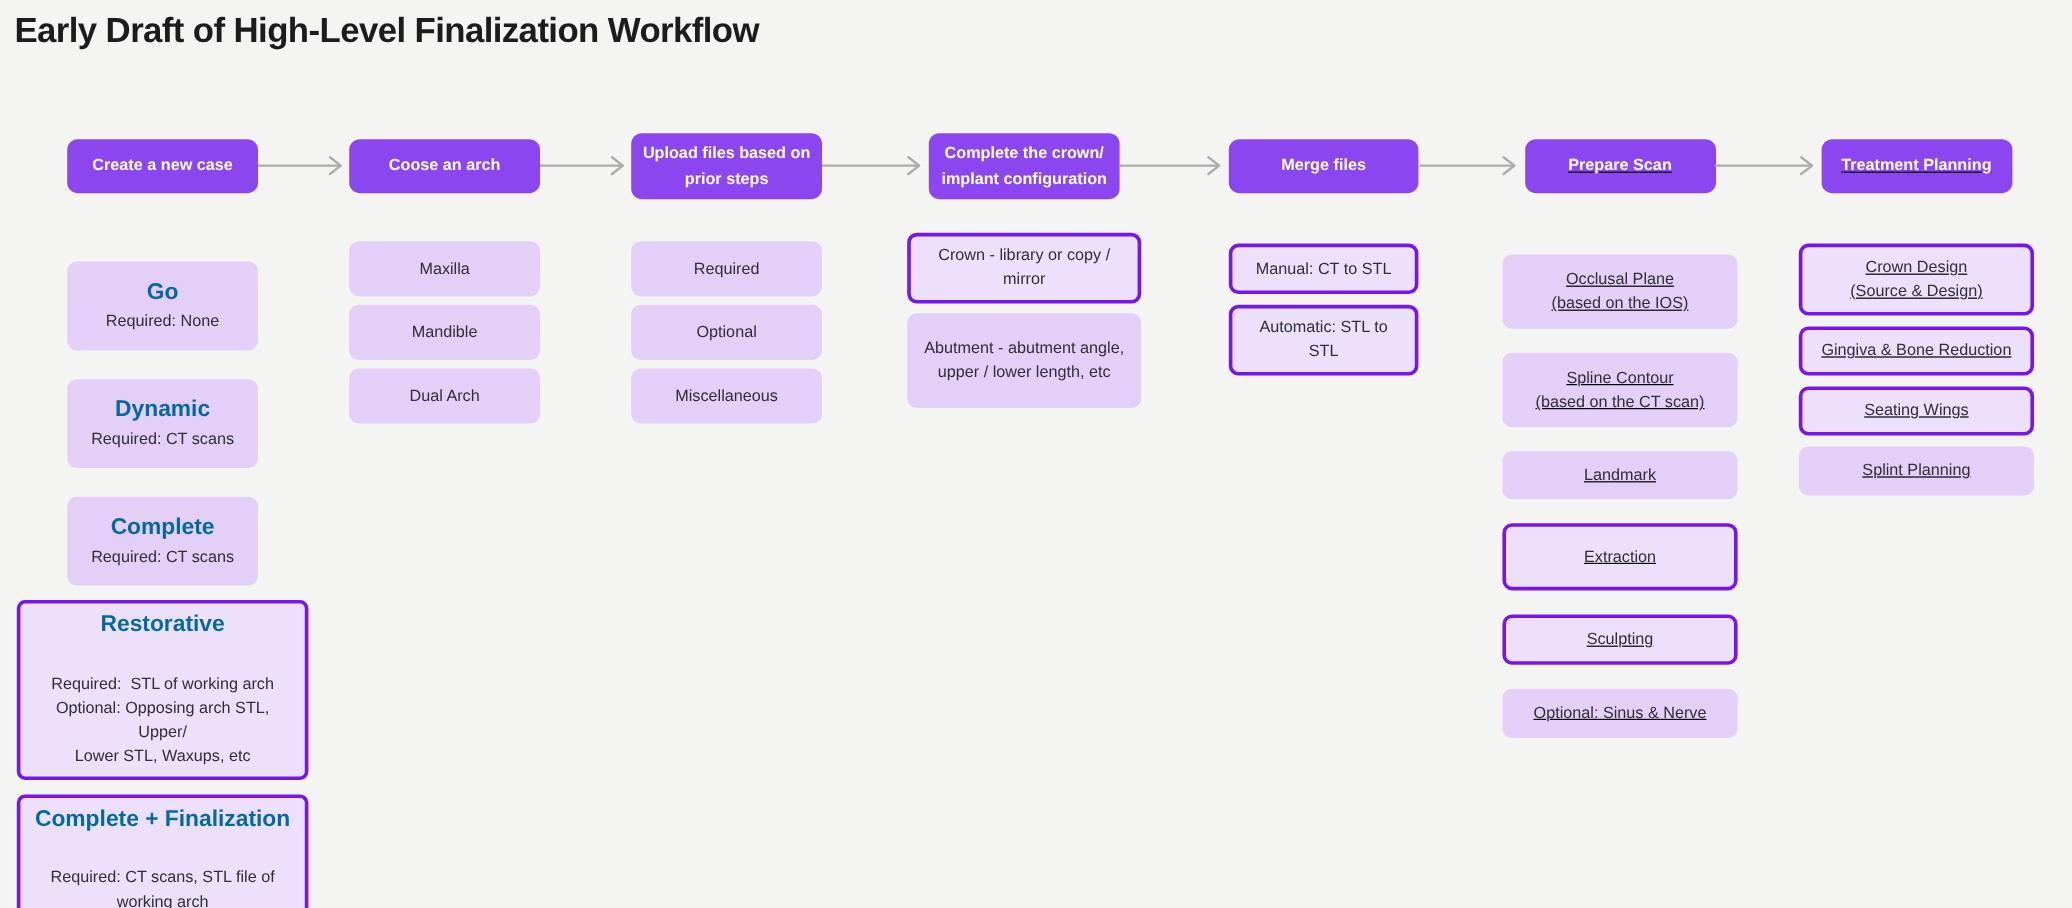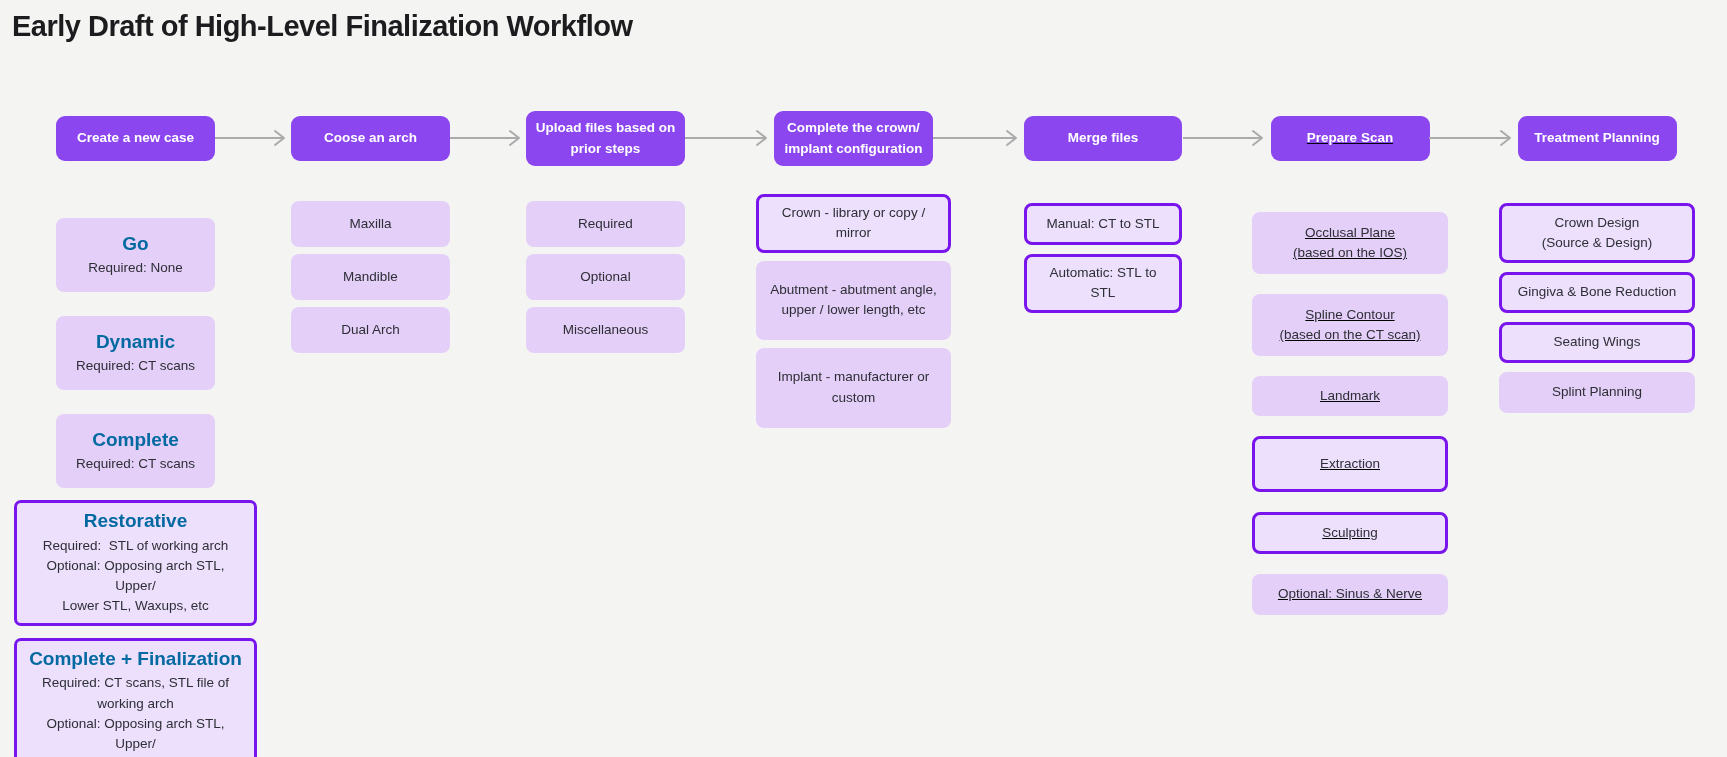--- a/index.html
+++ b/index.html
@@ -18,21 +18,21 @@
   .col{
     position:absolute;top:108px;
     display:flex;flex-direction:column;align-items:stretch;
   }
   .c1{left:56px;width:159px;row-gap:24px;}
   .c2{left:291px;width:159px;row-gap:7px;}
   .c3{left:526px;width:159px;row-gap:7px;}
   .c4{left:756px;width:195px;row-gap:8px;}
   .c5{left:1024px;width:158px;row-gap:9px;}
   .c6{left:1252px;width:196px;row-gap:20px;text-decoration:underline;}
-  .c7{left:1499px;width:196px;row-gap:9px;}
+  .c7{left:1499px;width:196px;row-gap:9px;text-decoration:underline;}
 
   .header{
     min-height:61px;display:flex;align-items:center;justify-content:center;
     margin-bottom:25px;
   }
   .c4 .header{margin-bottom:17px;}
   .c6 .header{margin-bottom:23px;}
   .header-inner{
     background:var(--header-bg,#8C46F0);
     color:#ffffff;font-weight:700;font-size:13.5px;line-height:1.5;
@@ -48,21 +48,21 @@
     text-align:center;
     color:var(--text,#2E2E36);
     font-size:13.5px;line-height:1.5;
     padding:6px 10px;box-sizing:border-box;
   }
   .node .body, .node .label{white-space:pre-wrap;}
   .outlined{
     border:3px solid var(--outline,#7814EC);
     background:var(--node-outlined-bg,#EDE0FC);
   }
-  .c1 .wide{width:243px;margin-left:-42px;margin-top:-12px;border-radius:7px;}
+  .c1 .wide{width:243px;margin-left:-42px;margin-top:-12px;border-radius:7px;gap:24px;}
   .node-title{
     font-weight:700;font-size:19px;line-height:1.3;margin-bottom:2px;
     color:#0369a1;
   }
   .arrow{position:absolute;top:128px;height:20px;color:var(--arrow,#ABABAB);}
 </style>
 </head>
 <body>
 
 <div id="canvas">
@@ -137,24 +137,20 @@
 implant configuration</div>
     </div>
     <div class="node outlined" style="min-height:58px">
       <div class="label">Crown - library or copy /
 mirror</div>
     </div>
     <div class="node" style="min-height:79px">
       <div class="label">Abutment - abutment angle,
 upper / lower length, etc</div>
     </div>
-    <div class="node" style="min-height:80px">
-      <div class="label">Implant - manufacturer or
-custom</div>
-    </div>
   </div>
 
   <div class="col c5">
     <div class="header">
       <div class="header-inner">Merge files</div>
     </div>
     <div class="node outlined" style="min-height:42px">
       <div class="label">Manual: CT to STL</div>
     </div>
     <div class="node outlined" style="min-height:44px">

